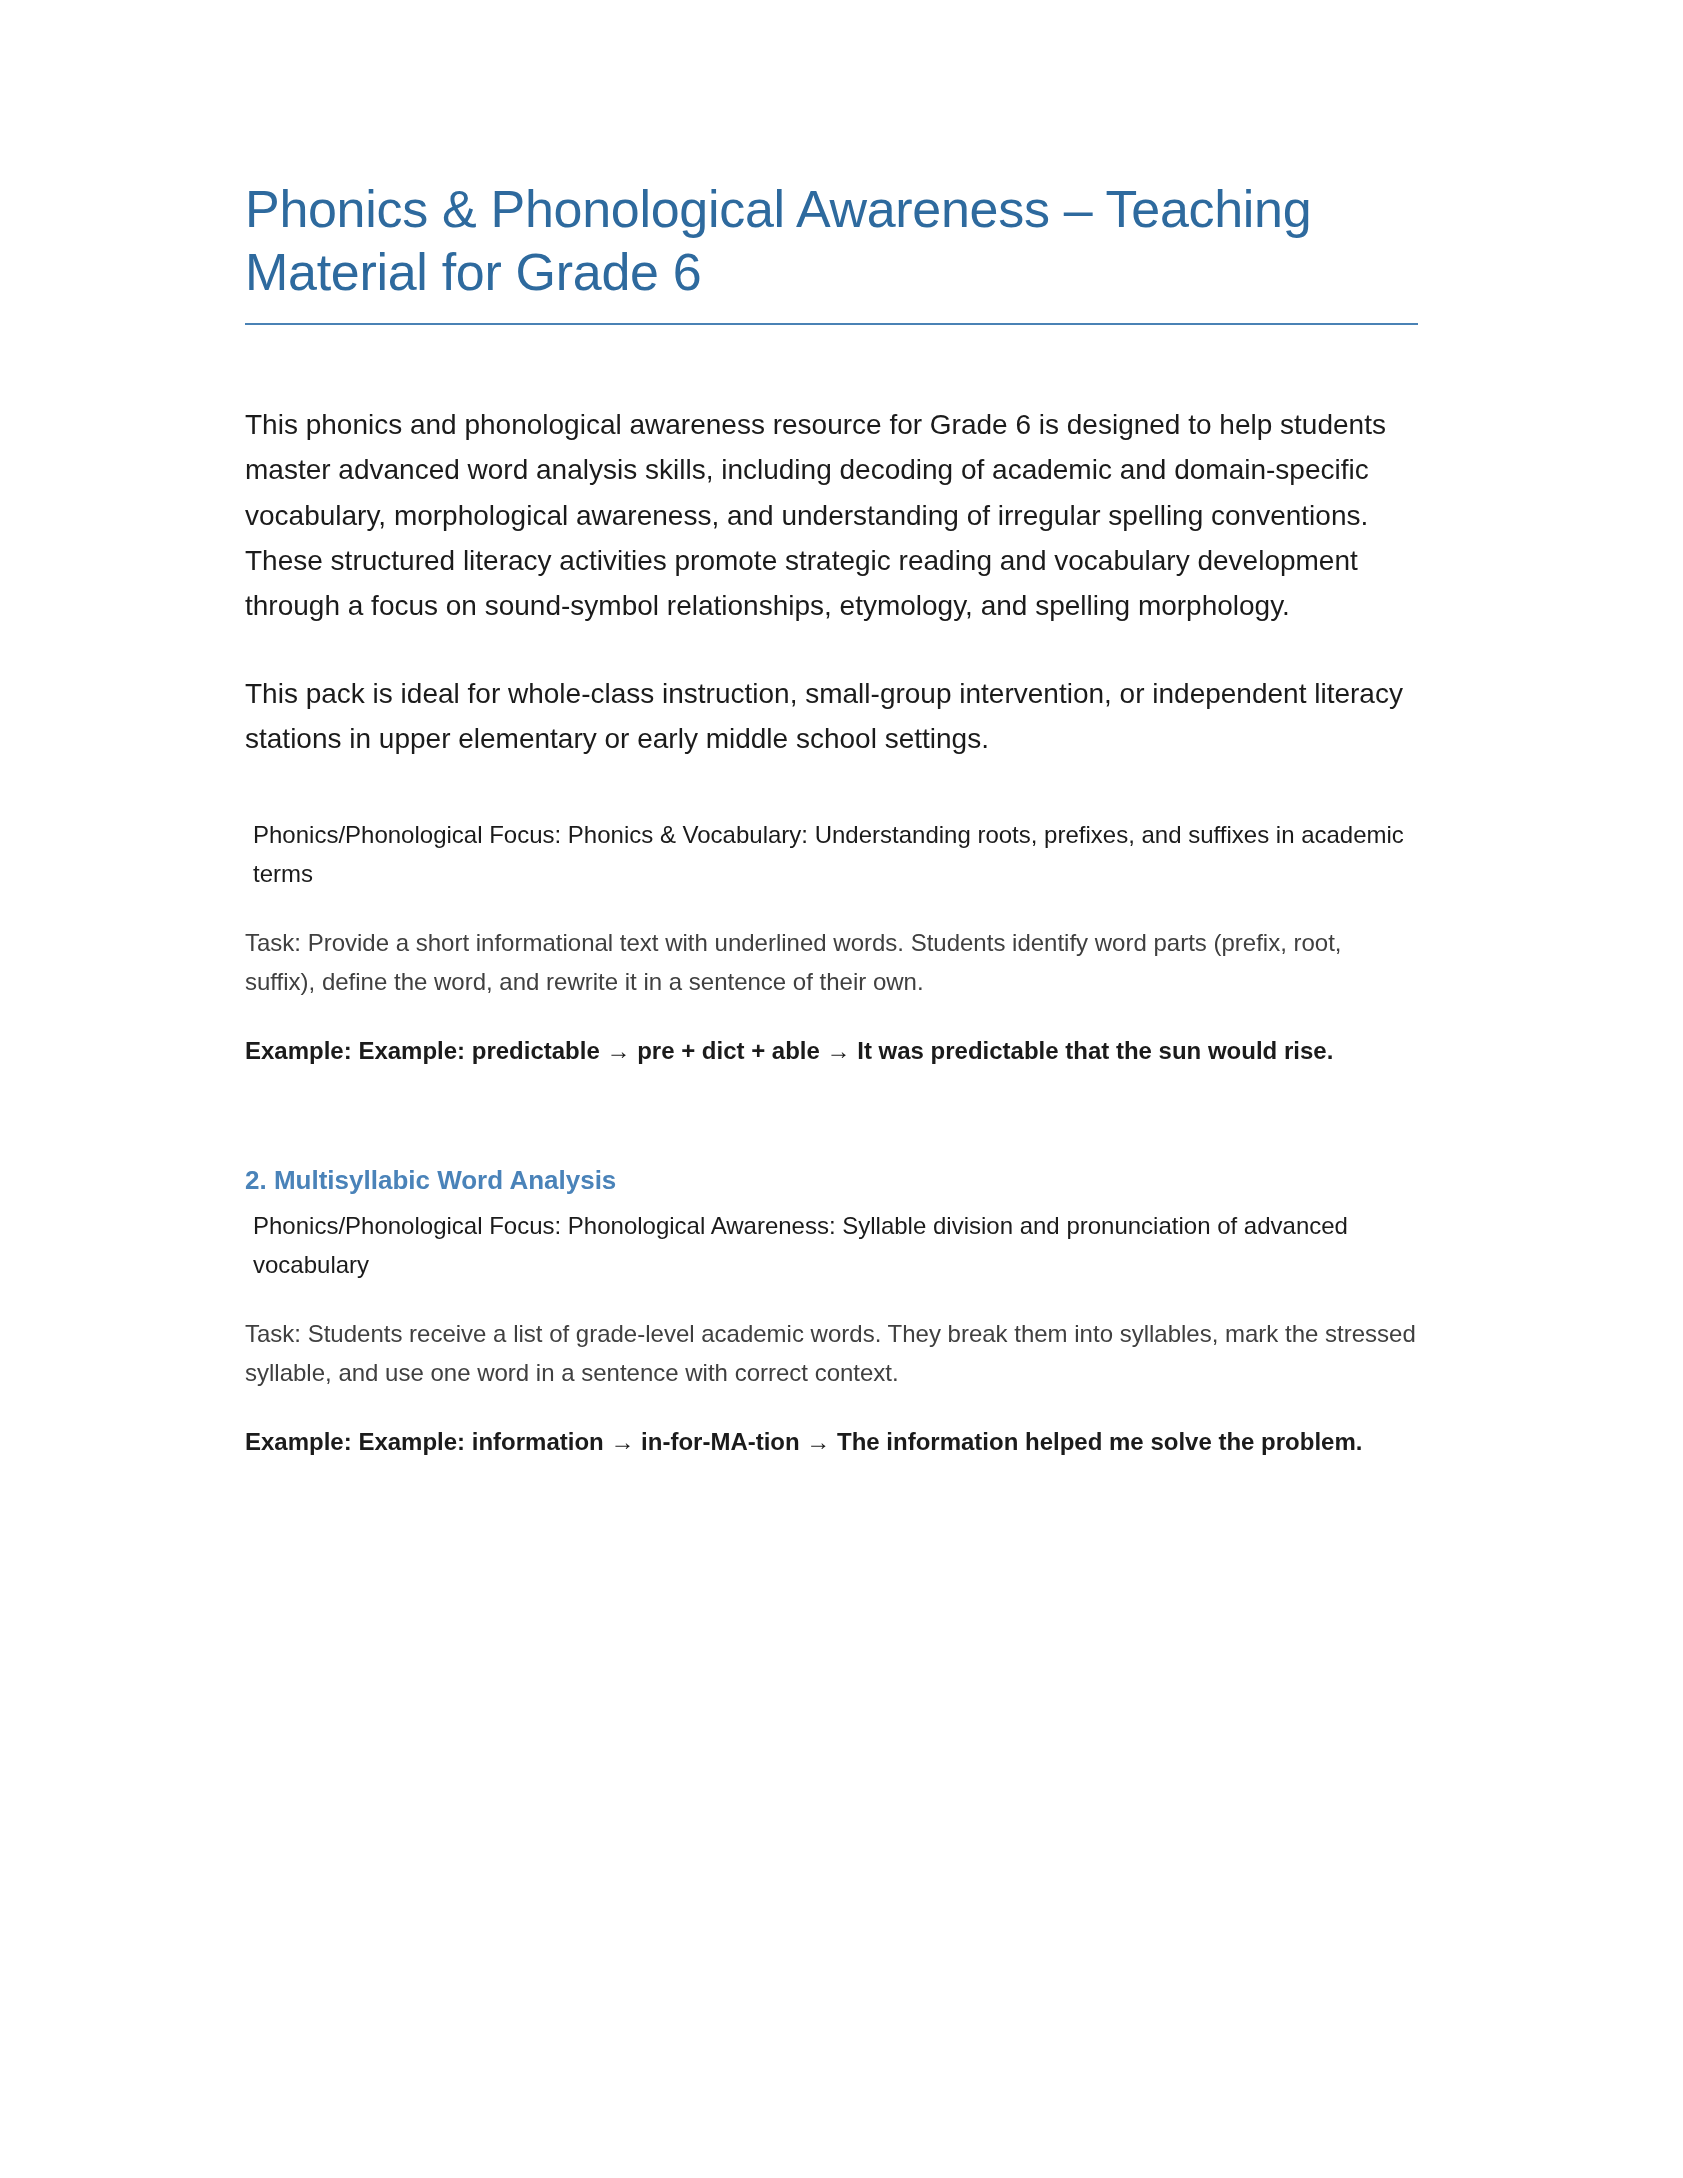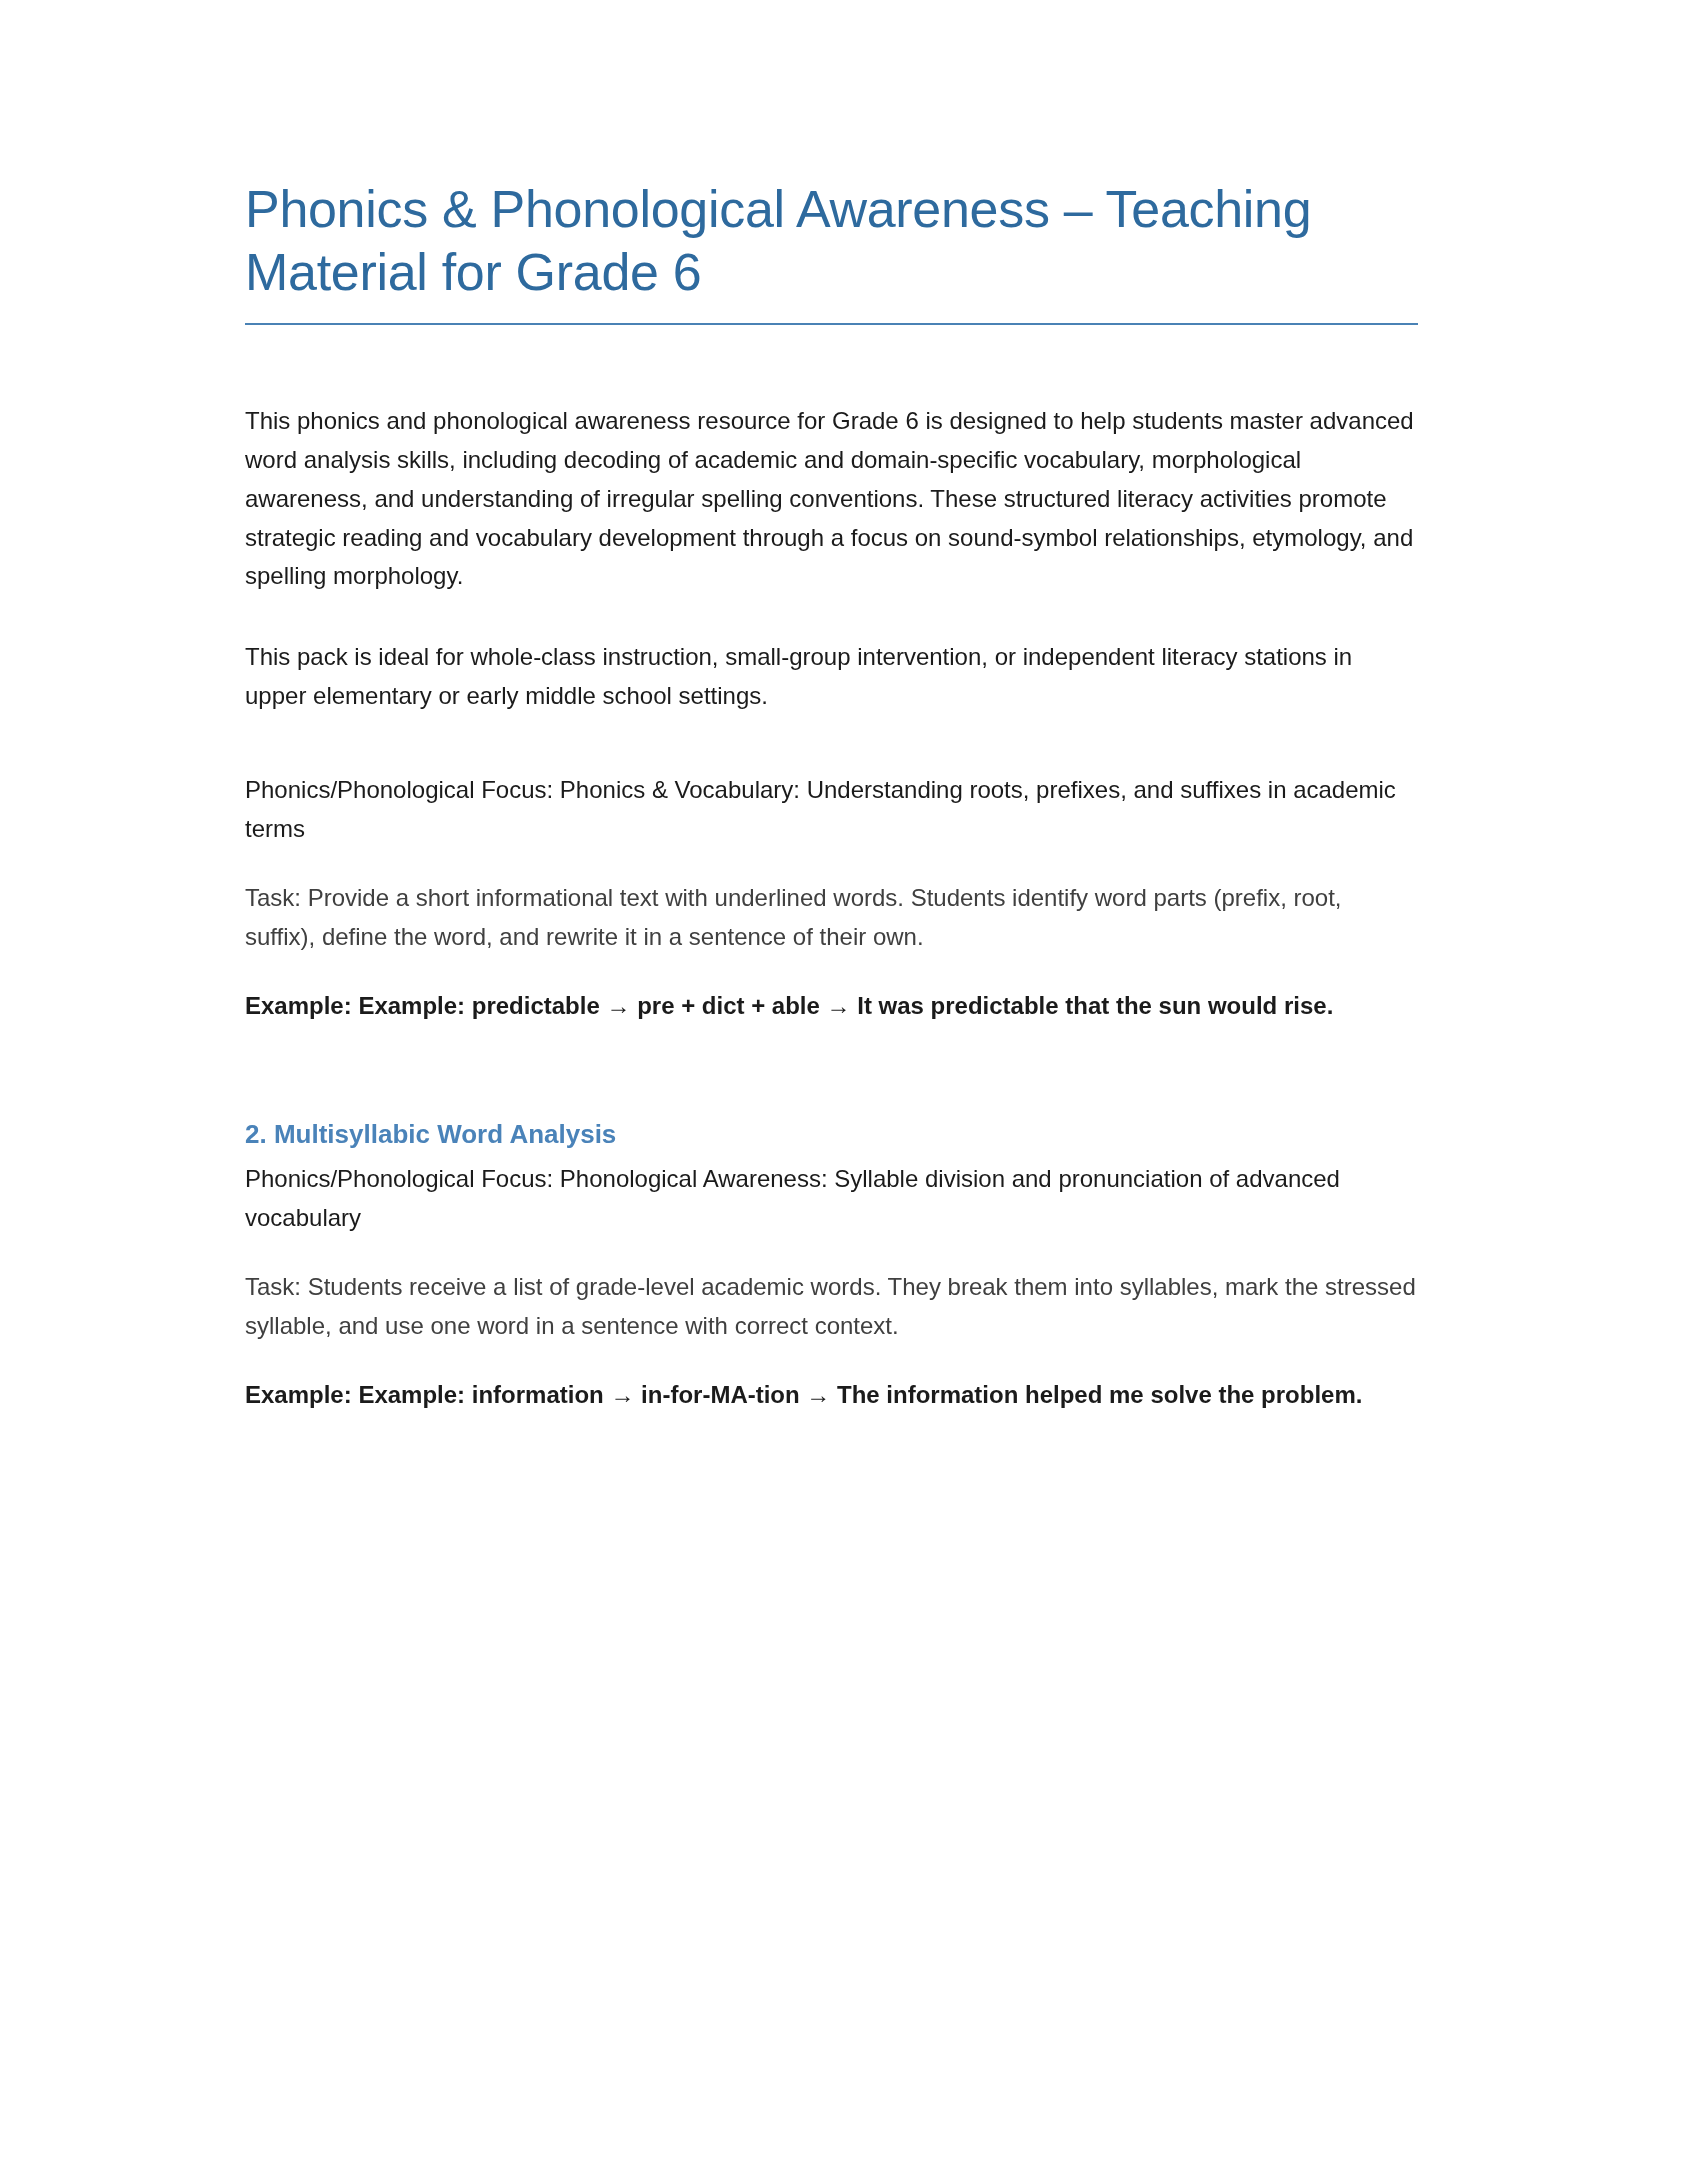--- a/index.html
+++ b/index.html
@@ -38,21 +38,21 @@
     margin: 0;
     padding-bottom: 18px;
   }
   .title-rule {
     border: 0;
     border-bottom: 2.5px solid #4a82b5;
     margin: 0 0 0 0;
     width: 1173px;
   }
   .body-text {
-    font-size: 24px;
+    font-size: 28px;
     line-height: 1.62;
     color: #1b1b1b;
     margin: 0;
   }
   .intro-first {
     margin-top: 77px;
   }
   .intro-second {
     margin-top: 42px;
   }
@@ -63,21 +63,21 @@
     font-size: 26px;
     font-weight: bold;
     color: #4a83b9;
     margin: 0 0 6px 0;
     line-height: 1.45;
   }
   .section-focus {
     font-size: 24px;
     line-height: 1.62;
     color: #1b1b1b;
-    margin: 0;
+    margin: 8px;
   }
   .section-task {
     font-size: 24px;
     line-height: 1.62;
     color: #404040;
     margin: 30px 0 0 0;
   }
   .section-example {
     font-size: 24px;
     line-height: 1.62;

